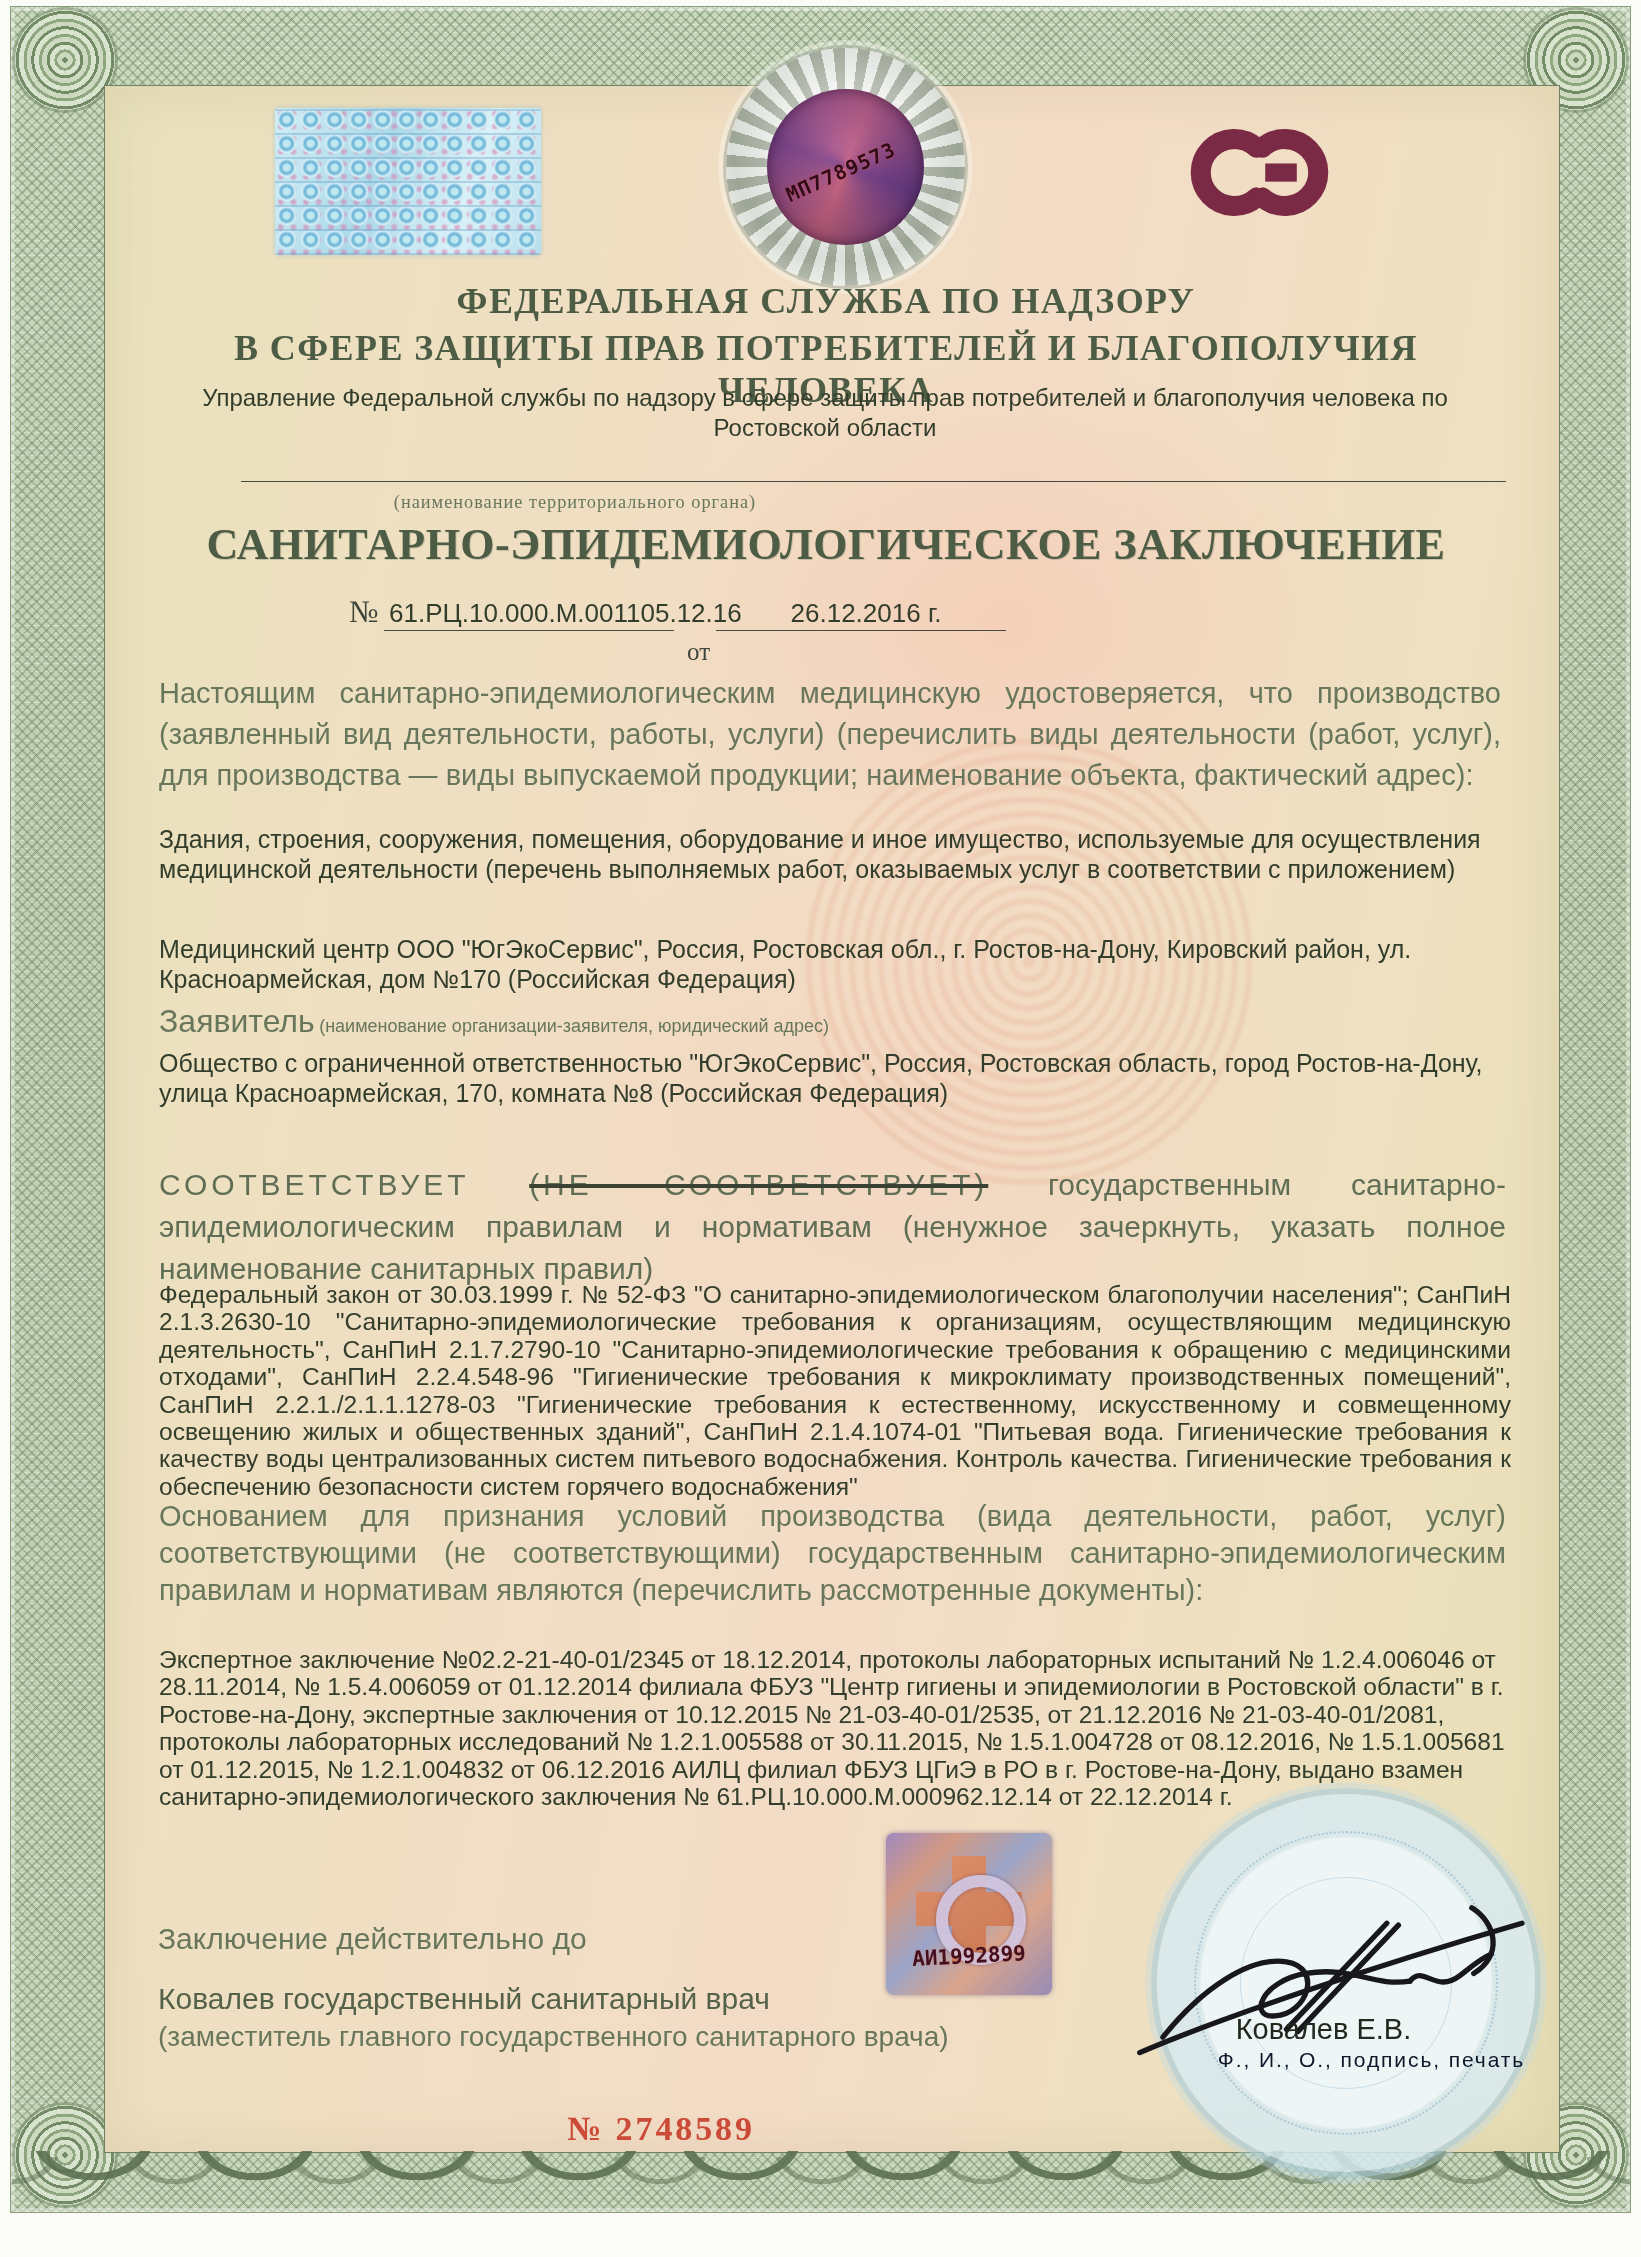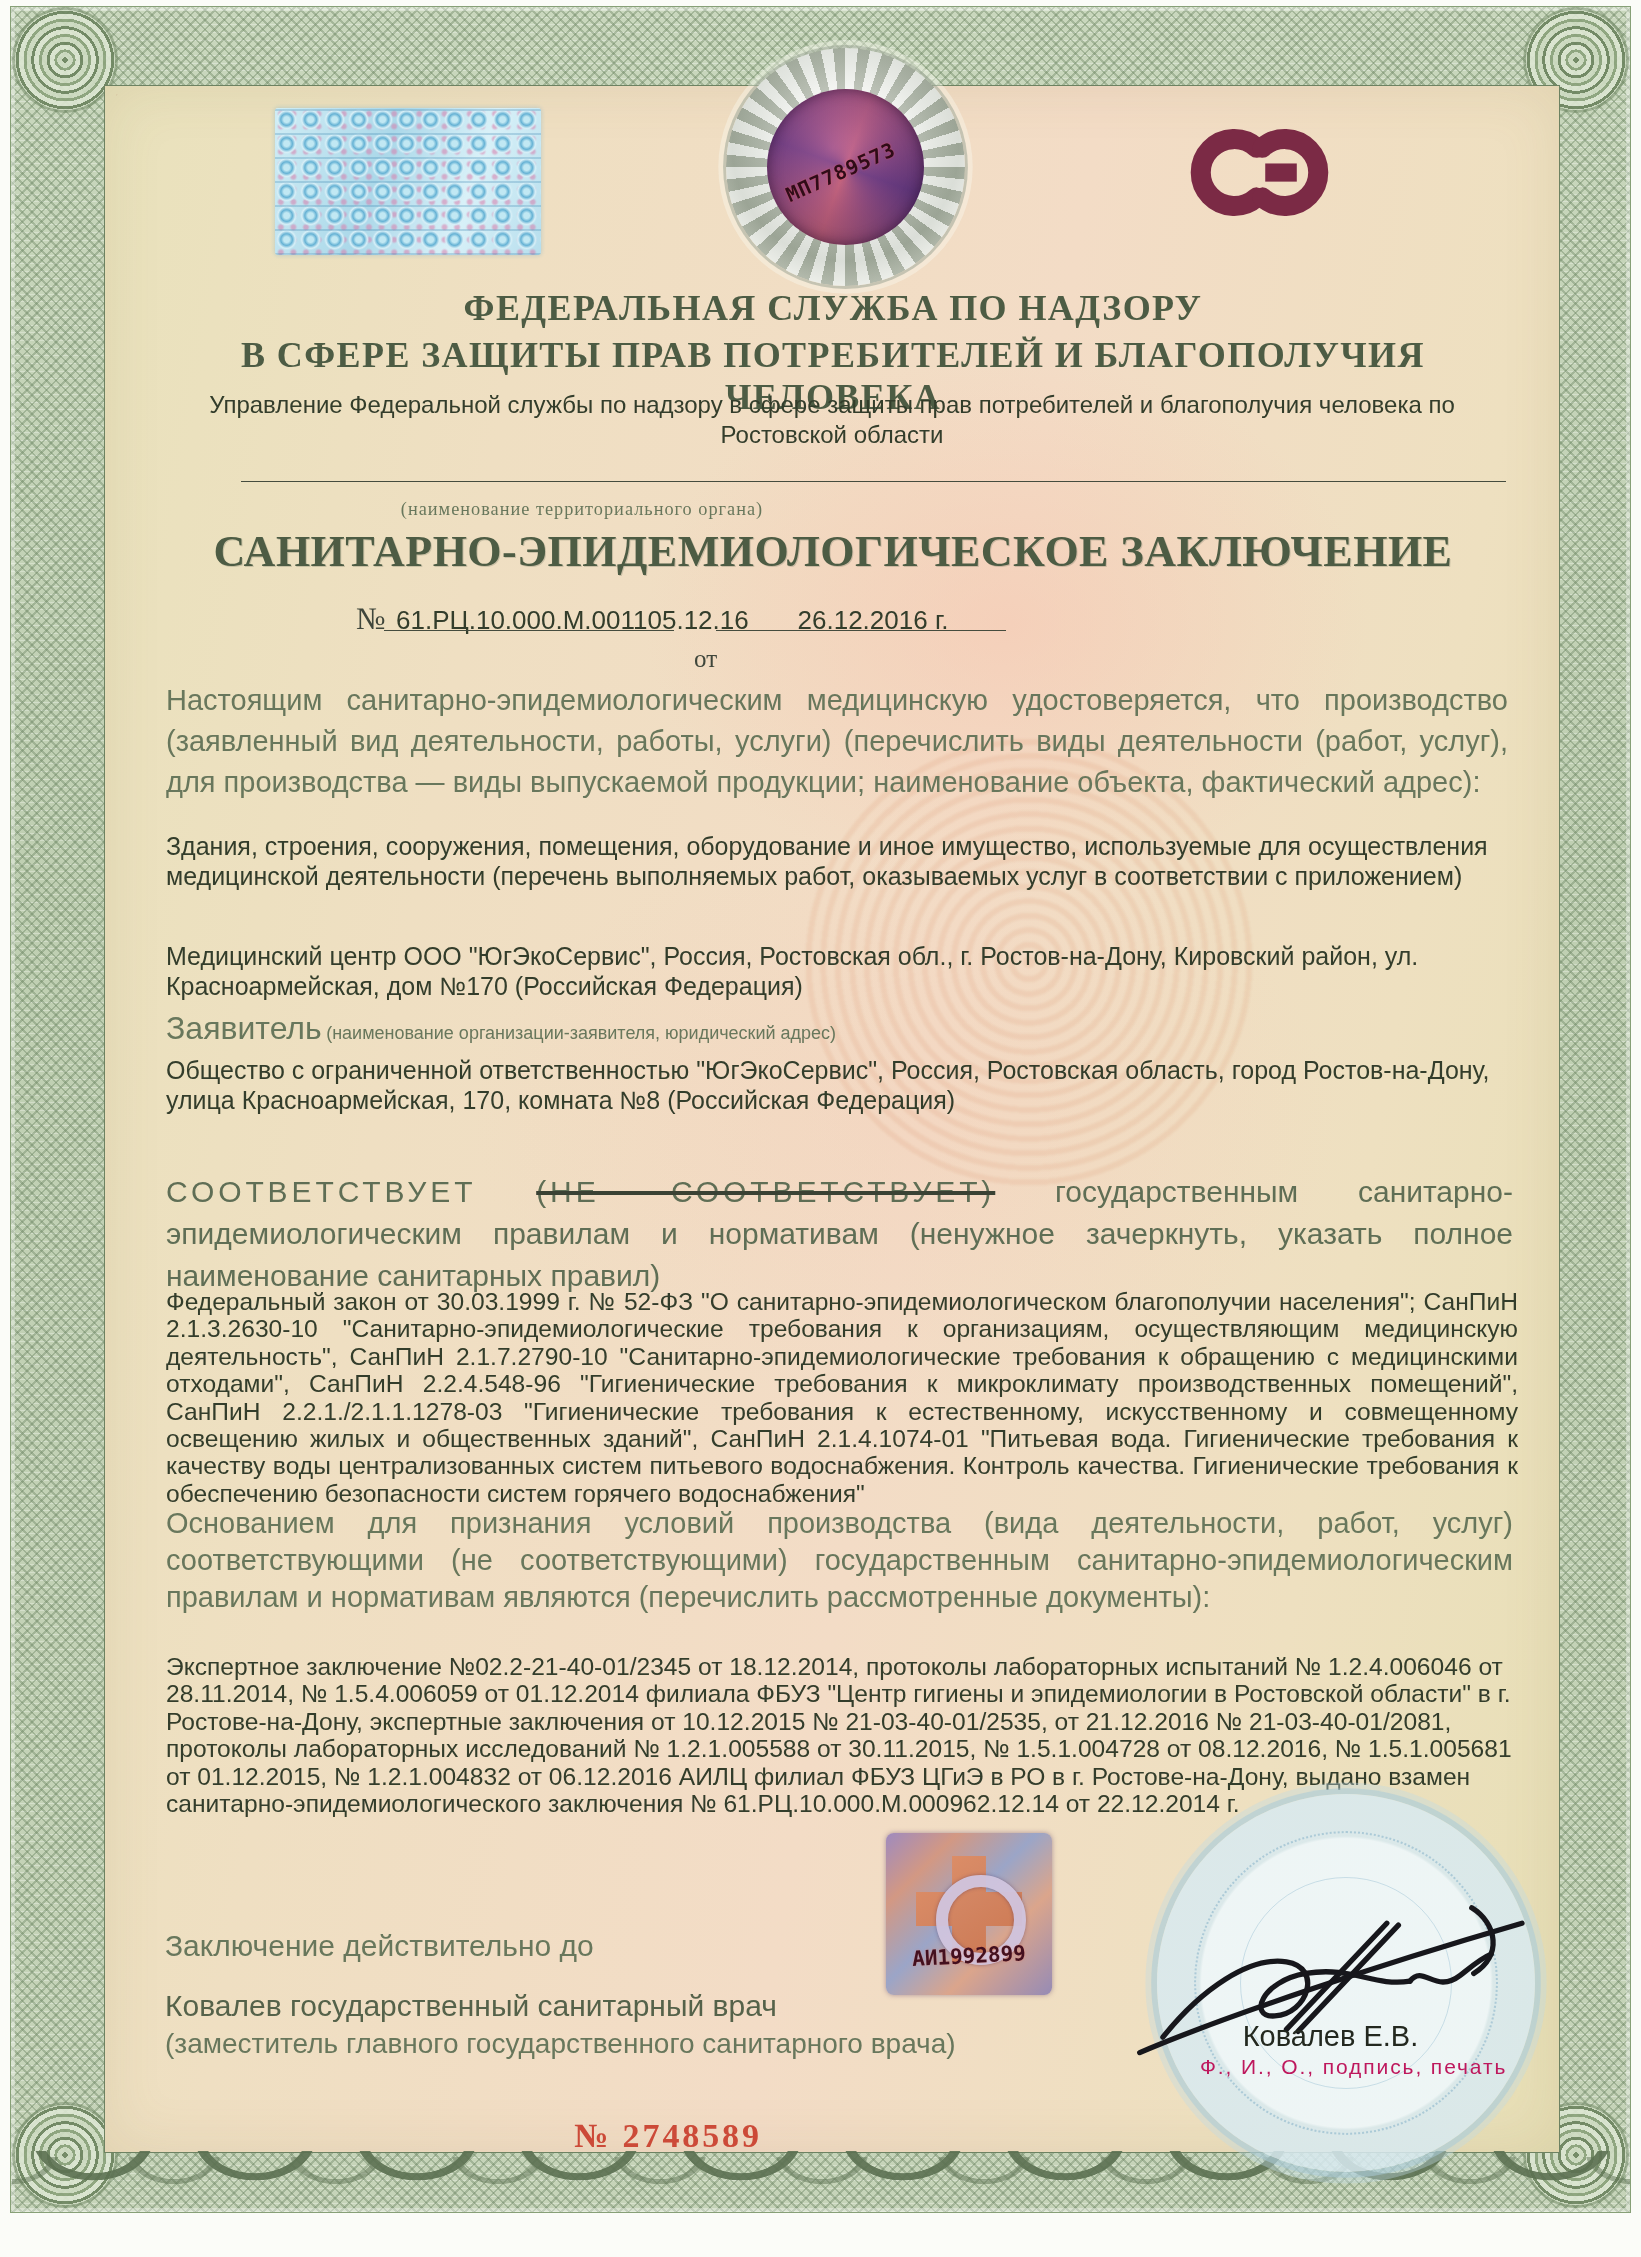--- a/index.html
+++ b/index.html
@@ -26,21 +26,21 @@
     background:
       radial-gradient(502px 367px at 62% 26%, rgba(246,198,176,.55), rgba(246,198,176,0) 72%),
       radial-gradient(618px 406px at 55% 50%, rgba(244,205,185,.35), rgba(244,205,185,0) 70%),
       radial-gradient(1.9px 1.9px at 11.6px 8.7px, rgba(201,164,128,.18) 40%, rgba(0,0,0,0) 60%),
       linear-gradient(100deg,#e9e2bc 0%,#efdfc2 25%,#f3dcc6 55%,#eee0c0 80%,#e7dfb6 100%);
     border:1px solid #6d8262;box-shadow:inset 0 0 58px rgba(120,110,60,.12);}
   .wm{position:absolute;left:801px;top:734px;width:454px;height:454px;border-radius:50%;
     background:repeating-radial-gradient(circle, rgba(219,152,112,.17) 0 5.8px, rgba(255,255,255,0) 5.8px 14.5px);
     filter:blur(1px);}
   
-  .t{position:absolute;margin:12px;}
+  .t{position:absolute;margin:5px;}
   .serif{font-family:"Liberation Serif",serif;}
   .hdr{color:#4d5c44;font-weight:bold;text-align:center;letter-spacing:1.4px;}
   .lbl{color:#68775c;}
   .dark{color:#333d2b;}
   .just{text-align:justify;}
   .blank{position:absolute;border-top:1.9px solid #454c3e;}
   .strike{text-decoration:line-through;text-decoration-thickness:3.9px;text-decoration-color:#3a4234;}
   .caps{letter-spacing:3.9px;word-spacing:7.7px;}
   
   .holo-strip{position:absolute;left:275px;top:108px;width:266px;height:147px;border-radius:2.9px;
@@ -161,18 +161,18 @@
     <g fill="none" stroke="#17171c" stroke-width="5.5" stroke-linecap="round">
       <path d="M8 188 C 92 152, 252 98, 404 54"></path>
       <path d="M32 172 C 72 122, 122 88, 160 94 C 198 100, 182 148, 148 150 C 120 152, 134 114, 180 106 C 228 98, 250 120, 288 114"></path>
       <path d="M288 114 C 302 96, 314 128, 340 108 C 354 97, 362 90, 372 86"></path>
       <path d="M264 54 L 160 164"></path>
       <path d="M276 56 L 172 166"></path>
       <path d="M352 38 C 378 54, 384 88, 354 106"></path>
     </g>
   </svg>
   <p class="t dark" style="left:1140px;top:2008px;width:357px;font-size:29px;text-align:center;color:#23281f;">Ковалев Е.В.</p>
-  <p class="t" style="left:1188px;top:2043px;width:357px;font-size:21px;color:#be185d;letter-spacing:1.9px;">Ф., И., О.,  подпись,  печать</p>
+  <p class="t" style="left:1188px;top:2043px;width:357px;font-size:21px;text-align:center;color:#0f172a;letter-spacing:1.9px;">Ф., И., О.,  подпись,  печать</p>
 
   <p class="t serif serial" style="left:463px;top:2105px;width:386px;font-size:34px;text-align:center;">№ 2748589</p>
 
 </div>
 
 
 </body></html>

